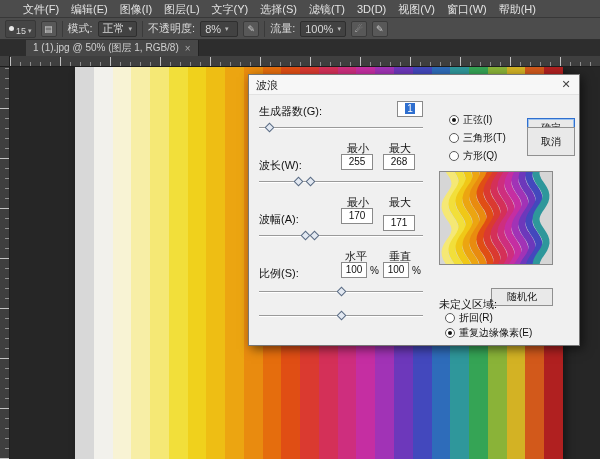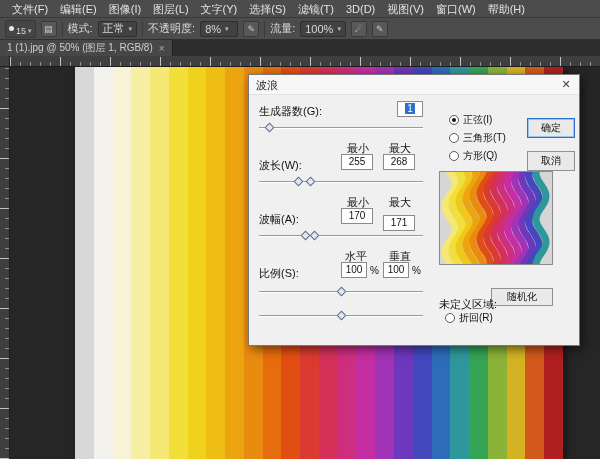--- a/index.html
+++ b/index.html
@@ -1,35 +1,35 @@
 <!DOCTYPE html>
 <html><head>
 <meta charset="utf-8">
 <style>
   *{box-sizing:border-box;margin:0;padding:0;}
   html,body{width:600px;height:459px;overflow:hidden;}
   body{position:relative;background:#262626;font-family:"Liberation Sans",sans-serif;font-size:11px;-webkit-font-smoothing:antialiased;}
 
   
-  .menubar{position:absolute;top:0;left:0;right:0;height:18px;background:#4c4c4c;border-bottom:1px solid #383838;display:flex;align-items:center;padding-left:6px;color:#e3e3e3;z-index:5;}
+  .menubar{position:absolute;top:0;left:0;right:0;height:18px;background:#4c4c4c;border-bottom:1px solid #383838;display:flex;align-items:center;padding-left:17px;color:#e3e3e3;z-index:5;}
   .menubar span{padding:0 6px;line-height:18px;white-space:nowrap;}
 
   
   .optionsbar{position:absolute;top:18px;left:0;right:0;height:22px;background:#4c4c4c;border-bottom:1px solid #2f2f2f;display:flex;align-items:center;gap:5px;padding-left:5px;color:#d8d8d8;z-index:5;}
   .brush-preset{display:flex;align-items:flex-end;gap:2px;background:#454545;border:1px solid #383838;height:18px;padding:1px 3px;border-radius:2px;}
   .brush-dot{width:5px;height:5px;border-radius:50%;background:#e8e8e8;margin-bottom:5px;}
   .brush-size{font-size:9px;line-height:9px;}
   .dd-arrow{font-size:7px;color:#bbb;line-height:10px;}
   .tool-icon{width:16px;height:16px;background:#585858;border:1px solid #3a3a3a;border-radius:2px;color:#cfcfcf;font-size:9px;text-align:center;line-height:14px;}
   .opt-label{white-space:nowrap;}
   .dropdown{display:flex;align-items:center;gap:4px;background:#424242;border:1px solid #2e2e2e;height:16px;padding:0 4px;min-width:38px;border-radius:2px;}
   .vsep{width:1px;height:16px;background:#3a3a3a;}
 
   
-  .tabbar{position:absolute;top:40px;left:0;right:0;height:16px;background:#2d2d2d;z-index:5;}
+  .tabbar{position:absolute;top:40px;left:0;right:0;height:16px;background:#2d2d2d;z-index:5;padding-left:26px;}
   .doc-tab{display:inline-flex;align-items:center;gap:6px;height:16px;background:#474747;color:#cfcfcf;padding:0 7px;border-right:1px solid #222;font-size:10px;max-width:230px;white-space:nowrap;}
   .tab-close{color:#aaa;font-size:10px;}
 
   
   .ruler-corner{position:absolute;top:56px;left:0;width:10px;height:11px;background:#3f3f3f;border-right:1px solid #1e1e1e;border-bottom:1px solid #1e1e1e;z-index:4;}
   .ruler-top{position:absolute;top:56px;left:10px;right:0;height:11px;background:#3f3f3f;border-bottom:1px solid #1e1e1e;z-index:4;}
   .ruler-top .ticks-small{position:absolute;bottom:0;left:0;right:0;height:4px;background:repeating-linear-gradient(90deg,#8f8f8f 0 1px,transparent 1px 10px);}
   .ruler-top .ticks-big{position:absolute;bottom:0;left:0;right:0;height:9px;background:repeating-linear-gradient(90deg,#c2c2c2 0 1px,transparent 1px 50px);}
   .ruler-left{position:absolute;top:67px;left:0;width:10px;bottom:0;background:#3f3f3f;border-right:1px solid #1e1e1e;z-index:4;}
   .ruler-left .ticks-small{position:absolute;right:0;top:0;bottom:0;width:4px;background:repeating-linear-gradient(0deg,#8f8f8f 0 1px,transparent 1px 10px);}
@@ -218,21 +218,21 @@
   <label class="radio" style="left:200px;top:56px">
     <span class="rdot"></span>
     <span>三角形(T)</span>
   </label>
   <label class="radio" style="left:200px;top:74px">
     <span class="rdot"></span>
     <span>方形(Q)</span>
   </label>
 
   <div class="btn default" style="left:278px;top:27px;width:48px;height:20px">确定</div>
-  <div class="btn" style="left:278px;top:60px;width:48px;height:20px">取消</div>
+  <div class="btn" style="left:278px;top:36px;width:48px;height:29px">取消</div>
 
   <div class="preview">
     <svg width="112" height="92">
         <polyline points="7.4,-4 9.3,-1 11.3,2 13.2,5 14.4,8 15.0,11 14.7,14 13.7,17 12.0,20 10.0,23 8.0,26 6.3,29 5.3,32 5.0,35 5.6,38 6.8,41 8.7,44 10.7,47 12.6,50 14.1,53 14.9,56 14.9,59 14.1,62 12.6,65 10.7,68 8.7,71 6.8,74 5.6,77 5.0,80 5.3,83 6.3,86 8.0,89 10.0,92 12.0,95" fill="none" stroke="#f5e875" stroke-width="7"></polyline>
         <polyline points="16.0,-4 18.1,-1 19.9,2 21.3,5 22.0,8 21.8,11 20.9,14 19.3,17 17.3,20 15.3,23 13.6,26 12.4,29 12.0,32 12.4,35 13.6,38 15.4,41 17.4,44 19.3,47 20.9,50 21.8,53 21.9,56 21.2,59 19.8,62 18.0,65 15.9,68 14.1,71 12.7,74 12.0,77 12.2,80 13.1,83 14.7,86 16.7,89 18.7,92 20.4,95" fill="none" stroke="#f2df3a" stroke-width="7"></polyline>
         <polyline points="24.8,-4 26.7,-1 28.1,2 28.9,5 28.9,8 28.0,11 26.5,14 24.6,17 22.6,20 20.8,23 19.5,26 19.0,29 19.3,32 20.4,35 22.1,38 24.1,41 26.1,44 27.7,47 28.7,50 29.0,53 28.4,56 27.1,59 25.3,62 23.2,65 21.3,68 19.9,71 19.1,74 19.1,77 20.0,80 21.5,83 23.4,86 25.4,89 27.2,92 28.5,95" fill="none" stroke="#f0c817" stroke-width="7"></polyline>
         <polyline points="33.4,-4 35.0,-1 35.8,2 35.9,5 35.2,8 33.8,11 31.9,14 29.9,17 28.0,20 26.7,23 26.0,26 26.2,29 27.2,32 28.8,35 30.8,38 32.8,41 34.5,44 35.6,47 36.0,50 35.5,53 34.3,56 32.6,59 30.5,62 28.6,65 27.0,68 26.2,71 26.1,74 26.8,77 28.2,80 30.1,83 32.1,86 34.0,89 35.3,92 36.0,95" fill="none" stroke="#eca511" stroke-width="7"></polyline>
         <polyline points="41.8,-4 42.8,-1 43.0,2 42.4,5 41.0,8 39.2,11 37.2,14 35.3,17 33.8,20 33.1,23 33.1,26 34.0,29 35.5,32 37.5,35 39.5,38 41.3,41 42.5,44 43.0,47 42.7,50 41.5,53 39.8,56 37.8,59 35.9,62 34.2,65 33.2,68 33.0,71 33.6,74 35.0,77 36.8,80 38.8,83 40.7,86 42.2,89 42.9,92 42.9,95" fill="none" stroke="#e98b0f" stroke-width="7"></polyline>
         <polyline points="49.7,-4 50.0,-1 49.5,2 48.3,5 46.5,8 44.4,11 42.5,14 41.0,17 40.1,20 40.1,23 40.8,26 42.3,29 44.2,32 46.2,35 48.1,38 49.4,41 50.0,44 49.8,47 48.7,50 47.1,53 45.1,56 43.1,59 41.4,62 40.3,65 40.0,68 40.5,71 41.7,74 43.5,77 45.6,80 47.5,83 49.0,86 49.9,89 49.9,92 49.2,95" fill="none" stroke="#e04e14" stroke-width="7"></polyline>
         <polyline points="57.0,-4 56.6,-1 55.5,2 53.8,5 51.7,8 49.8,11 48.2,14 47.2,17 47.0,20 47.7,23 49.0,26 50.9,29 52.9,32 54.8,35 56.2,38 56.9,41 56.8,44 55.9,47 54.4,50 52.4,53 50.4,56 48.7,59 47.4,62 47.0,65 47.4,68 48.5,71 50.2,74 52.3,77 54.2,80 55.8,83 56.8,86 57.0,89 56.3,92 55.0,95" fill="none" stroke="#da3a30" stroke-width="7"></polyline>
@@ -245,13 +245,17 @@
         <polyline points="97.2,-4 96.2,-1 96.0,2 96.7,5 98.0,8 99.9,11 101.9,14 103.8,17 105.2,20 105.9,23 105.8,26 105.0,29 103.4,32 101.5,35 99.4,38 97.7,41 96.5,44 96.0,47 96.4,50 97.5,53 99.2,56 101.2,59 103.2,62 104.8,65 105.8,68 106.0,71 105.3,74 104.0,77 102.1,80 100.1,83 98.2,86 96.8,89 96.1,92 96.2,95" fill="none" stroke="#2e979b" stroke-width="7"></polyline>
       </svg>
   </div>
   <div class="btn" style="left:242px;top:197px;width:62px;height:18px">随机化</div>
 
   <span class="dlg-label" style="left:190px;top:222px">未定义区域:</span>
   <label class="radio" style="left:196px;top:236px">
     <span class="rdot"></span>
     <span>折回(R)</span>
   </label>
+  <label class="radio checked" style="left:196px;top:251px">
+    <span class="rdot"></span>
+    <span>重复边缘像素(E)</span>
+  </label>
 </div>
 
 </body></html>

